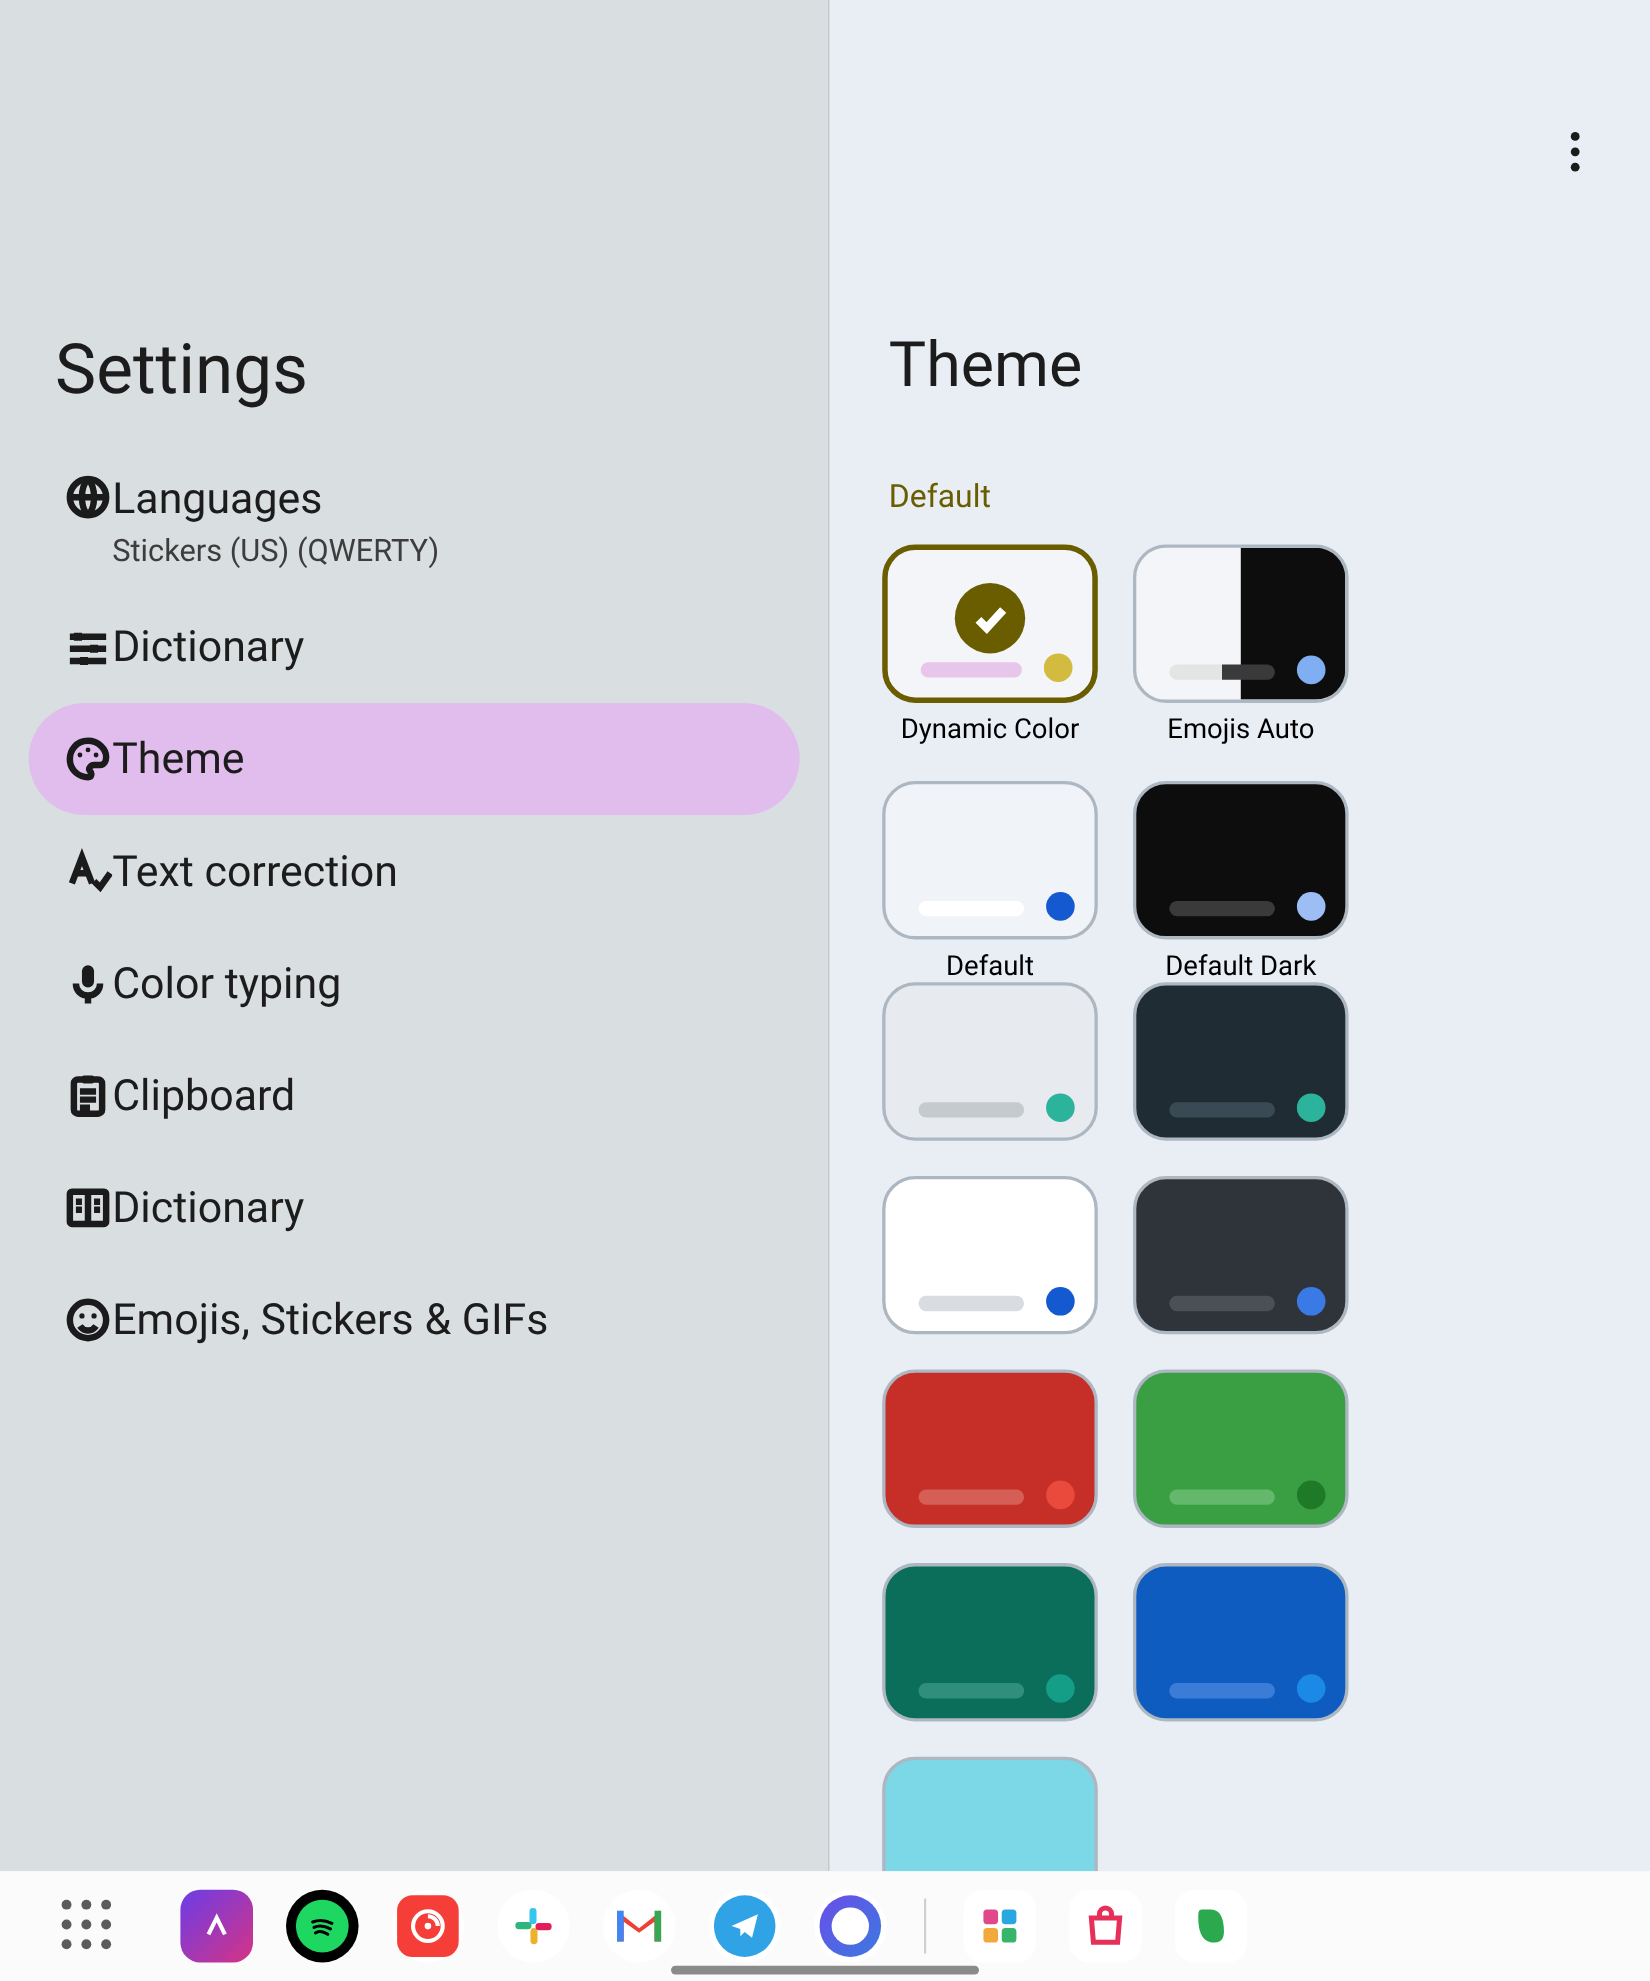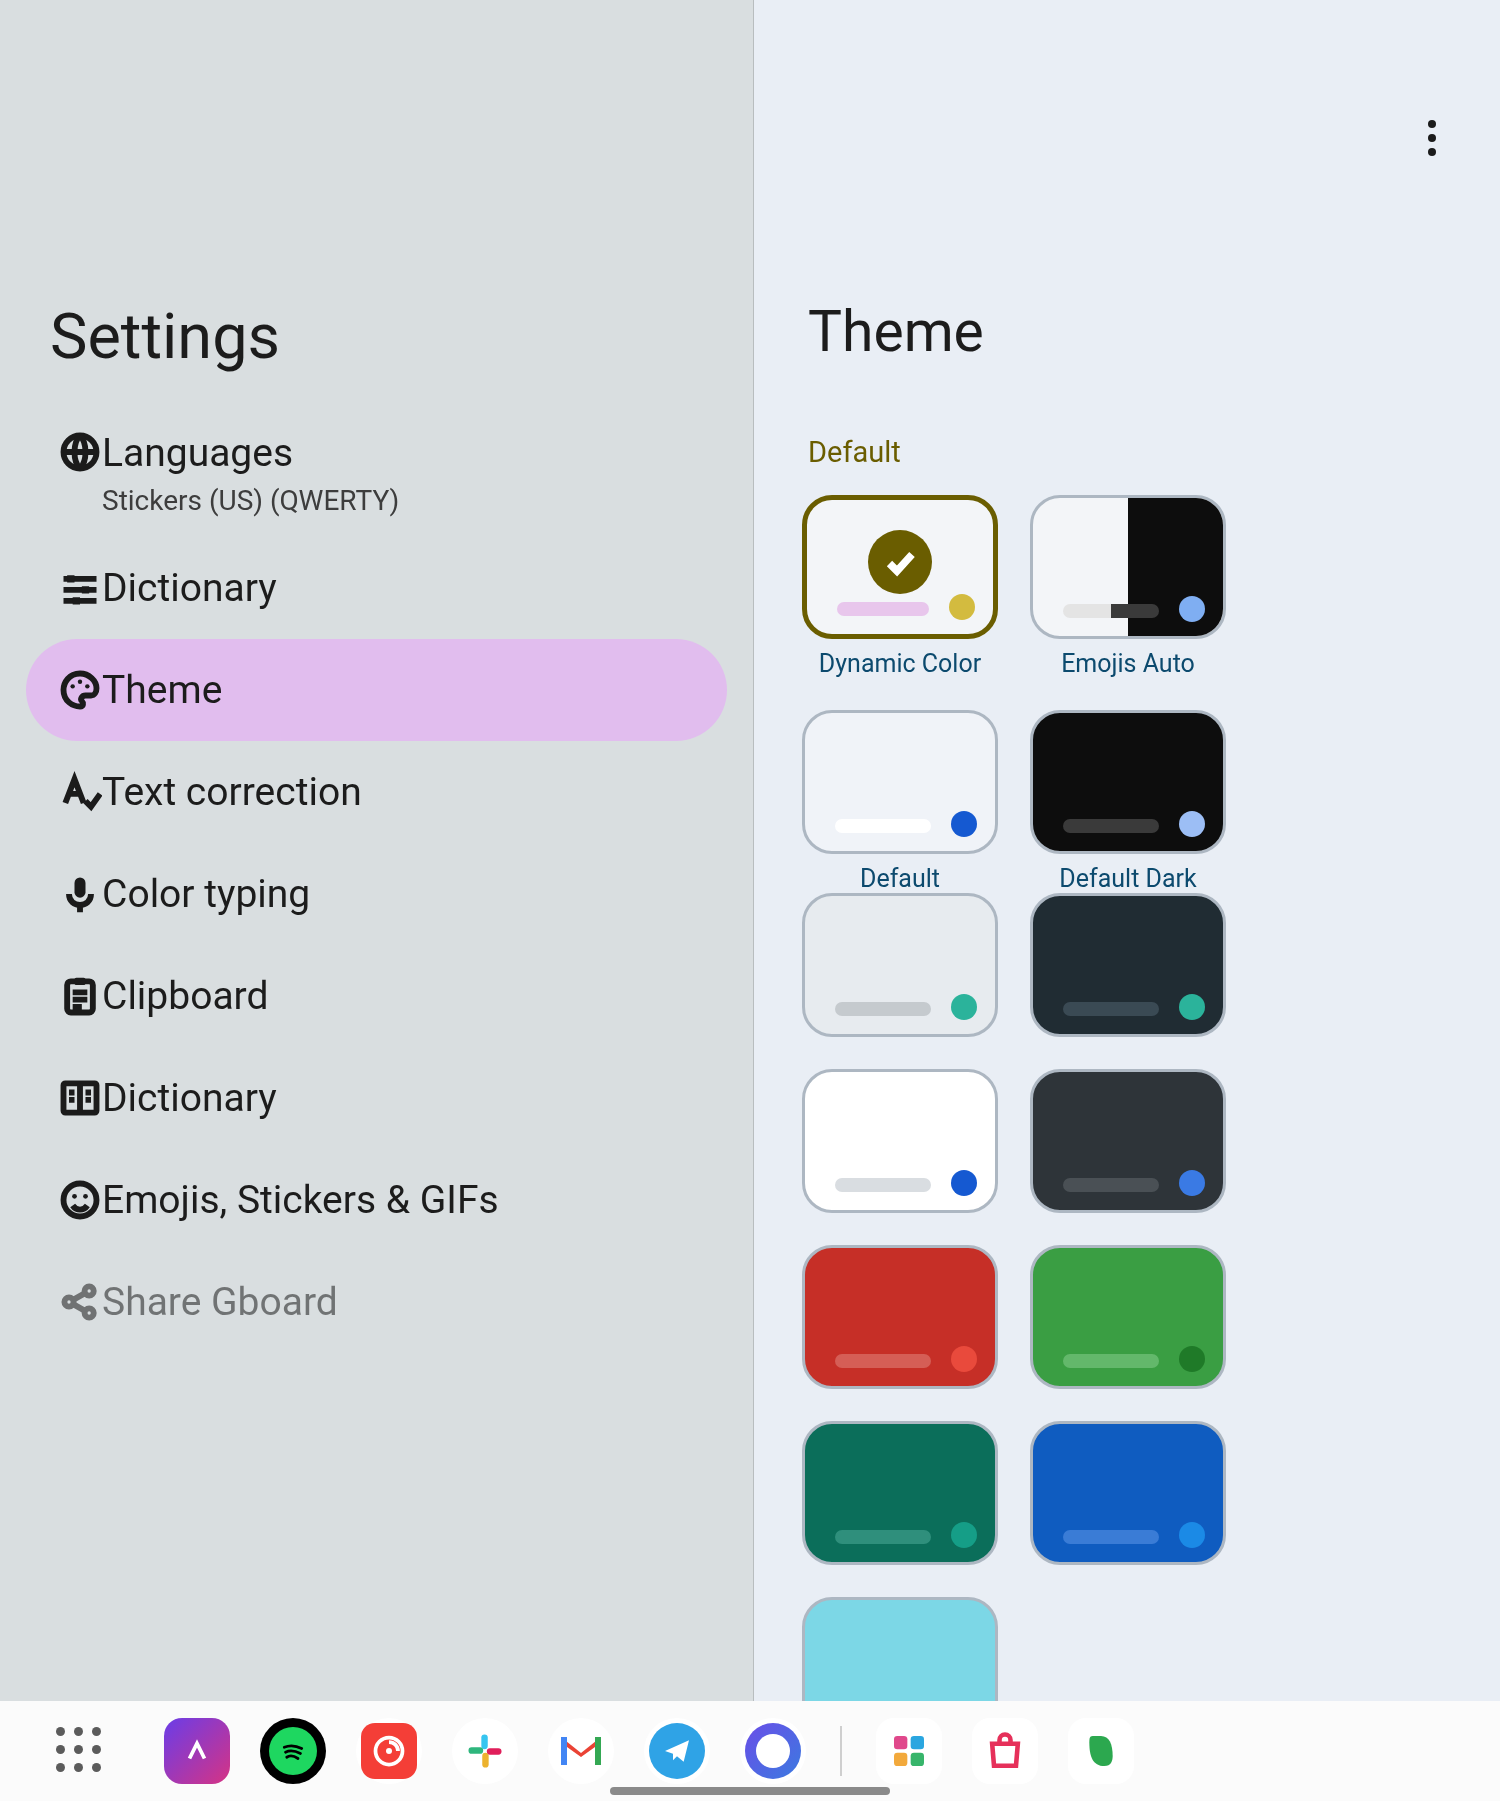--- a/index.html
+++ b/index.html
@@ -46,21 +46,21 @@
 
   .tile-grid { display:flex; flex-wrap:wrap; gap: 32px; padding: 0 48px; }
   .tile-col { width:196px; display:flex; flex-direction:column; align-items:center;}
   .tile { width:196px; height:144px; border-radius:30px; border:3px solid #adb7c2; position:relative; overflow:hidden;}
   .tile.selected { border:5px solid #6a5d00;}
   .tile .half-r { position:absolute; right:0; top:0; bottom:0; width:50%; background:#0d0d0d;}
   .tile .bar { position:absolute; bottom:18px; left:30px; right:64px; height:14px; border-radius:8px;}
   .tile .dot { position:absolute; bottom:14px; right:18px; width:26px; height:26px; border-radius:50%;}
   .tile .check { position:absolute; top:30px; left:calc(50% - 32px); width:64px; height:64px; border-radius:50%; background:#6a5d00; display:flex; align-items:center; justify-content:center;}
   .tile .check svg { width:36px; height:36px; stroke:#fff; stroke-width:5; fill:none;}
-  .tile-caption { font-size:25px; color:#0c4a6e; margin-top:10px; text-align:center;}
+  .tile-caption { font-size:25px; color:#000000; margin-top:10px; text-align:center;}
 
   .nav { position:absolute; left:0; right:0; bottom:0; height:100px; background:#fbfbfb; display:flex; align-items:center; gap:30px; padding:0 26px;}
   .nav .apps-btn{ width:48px; height:48px; display:grid; grid-template-columns:repeat(3,1fr); grid-template-rows:repeat(3,1fr); gap:6px; margin:0 30px;}
   .nav .apps-btn span{ width:9px; height:9px; background:#5b5b5b; border-radius:50%;}
   .nav .app-icon{ width:66px; height:66px; border-radius:50%; display:flex; align-items:center; justify-content:center; font-size:34px; color:#fff;}
   .nav-sep { width:2px; height:50px; background:#cfcfcf; margin:0 4px;}
   .handle { position:absolute; bottom:6px; left:50%; transform:translateX(-50%); width:280px; height:8px; background:#8a8a8a; border-radius:10px;}
 </style>
 </head>
 <body>
@@ -172,31 +172,20 @@
       <div class="li">
         <div class="icon">
           <svg viewBox="0 0 24 24">
               <circle cx="12" cy="12" r="9"></circle>
               <circle cx="9" cy="10" r="1.3" fill="#1b1b1b" stroke="none"></circle>
               <circle cx="15" cy="10" r="1.3" fill="#1b1b1b" stroke="none"></circle>
               <path d="M8 15 C10 18 14 18 16 15"></path>
             </svg>
         </div>
         <div class="li-label">Emojis, Stickers &amp; GIFs</div>
-      </div>
-      <div class="li" style="opacity:.55;">
-        <div class="icon">
-          <svg viewBox="0 0 24 24">
-              <circle cx="6" cy="12" r="2.5"></circle>
-              <circle cx="17" cy="6" r="2.5"></circle>
-              <circle cx="17" cy="18" r="2.5"></circle>
-              <path d="M8 11 L15 7 M8 13 L15 17"></path>
-            </svg>
-        </div>
-        <div class="li-label">Share Gboard</div>
       </div>
     </div>
   </div>
 
   <div class="right-pane">
     <div class="kebab">
         <span></span>
         <span></span>
         <span></span>
       </div>

